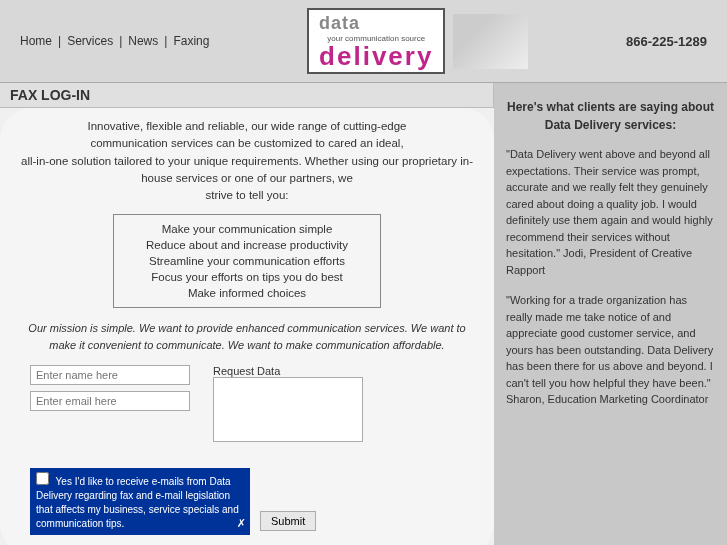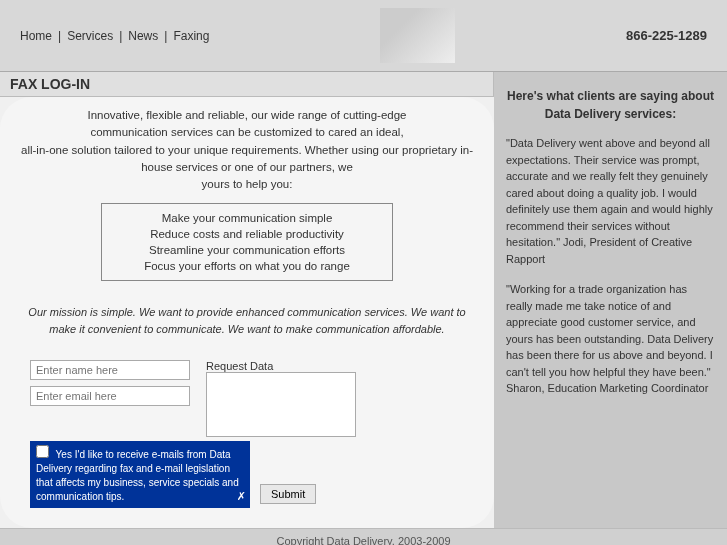--- a/index.html
+++ b/index.html
@@ -80,42 +80,42 @@
     #intro-text {
       text-align: center;
       font-size: 11.5px;
       color: #333;
       line-height: 1.5;
       margin-bottom: 10px;
     }
     #services-box {
       border: 1px solid #888;
       margin: 10px auto;
-      width: 292px;
+      width: 268px;
       padding: 6px 10px;
     }
     #services-box div {
       text-align: center;
       font-size: 11.5px;
       color: #333;
       padding: 2px 0;
     }
     #mission-text {
       font-style: italic;
       text-align: center;
       font-size: 11px;
       color: #333;
-      margin: 23px 0;
+      margin: 12px 0;
       line-height: 1.5;
     }
     
     #form-area {
       display: flex;
-      gap: 16px;
-      margin: 0 0;
+      gap: 23px;
+      margin: 10px 0;
       padding: 0 10px;
     }
     #form-left {
       display: flex;
       flex-direction: column;
       gap: 6px;
     }
     #form-left input[type="text"] {
       width: 160px;
       padding: 3px 5px;
@@ -140,21 +140,21 @@
       flex-direction: column;
     }
     #checkbox-area {
       background-color: #003399;
       color: #fff;
       font-size: 10px;
       padding: 4px 6px;
       width: 220px;
       line-height: 1.4;
       position: relative;
-      margin-top: 4px;
+      margin-top: 16px;
     }
     #checkbox-area input[type="checkbox"] {
       margin-right: 4px;
     }
     #x-btn {
       position: absolute;
       right: 4px;
       bottom: 4px;
       color: #fff;
       font-size: 11px;
@@ -248,41 +248,49 @@
     <div id="nav">
       <a>Home</a>
       <span class="nav-sep">|</span>
       <a>Services</a>
       <span class="nav-sep">|</span>
       <a>News</a>
       <span class="nav-sep">|</span>
       <a>Faxing</a>
     </div>
     <div id="logo-wrapper">
+      <div id="logo-img">
+        <div id="logo-text-box">
+          <div class="logo-data">data</div>
+          <div class="logo-your-comm">your communication source</div>
+          <div class="logo-delivery">delivery</div>
+        </div>
+      </div>
       <div id="side-img"></div>
     </div>
     <div id="phone">866-225-1289</div>
   </div>
 
   <div id="main-layout">
 
     <div id="center-content">
       <div id="fax-login-bar">FAX LOG-IN</div>
       <div id="content-body">
         <div id="intro-text">
           <span>Innovative, flexible and reliable, our wide range of cutting-edge</span><br>
           <span>communication services can be customized to cared an ideal,</span><br>
           <span>all-in-one solution tailored to your unique requirements.  Whether using our proprietary in-house services or one of our partners, we</span><br>
-          <span>yours to help you:</span>
+          <span>strive to tell you:</span>
         </div>
         <div id="services-box">
           <div>Make your communication simple</div>
-          <div>Reduce costs and reliable productivity</div>
+          <div>Reduce about and increase productivity</div>
           <div>Streamline your communication efforts</div>
-          <div>Focus your efforts on what you do range</div>
+          <div>Focus your efforts on tips you do best</div>
+          <div>Make informed choices</div>
         </div>
         <div id="mission-text">Our mission is simple.  We want to provide enhanced communication services. We want to make it convenient to communicate.  We want to make communication affordable.</div>
 
         <div id="form-area">
           <div id="form-left">
             <input type="text" placeholder="Enter name here" style="">
             <input type="text" placeholder="Enter email here" style="">
           </div>
           <div id="form-right">
             <label>Request Data</label>

